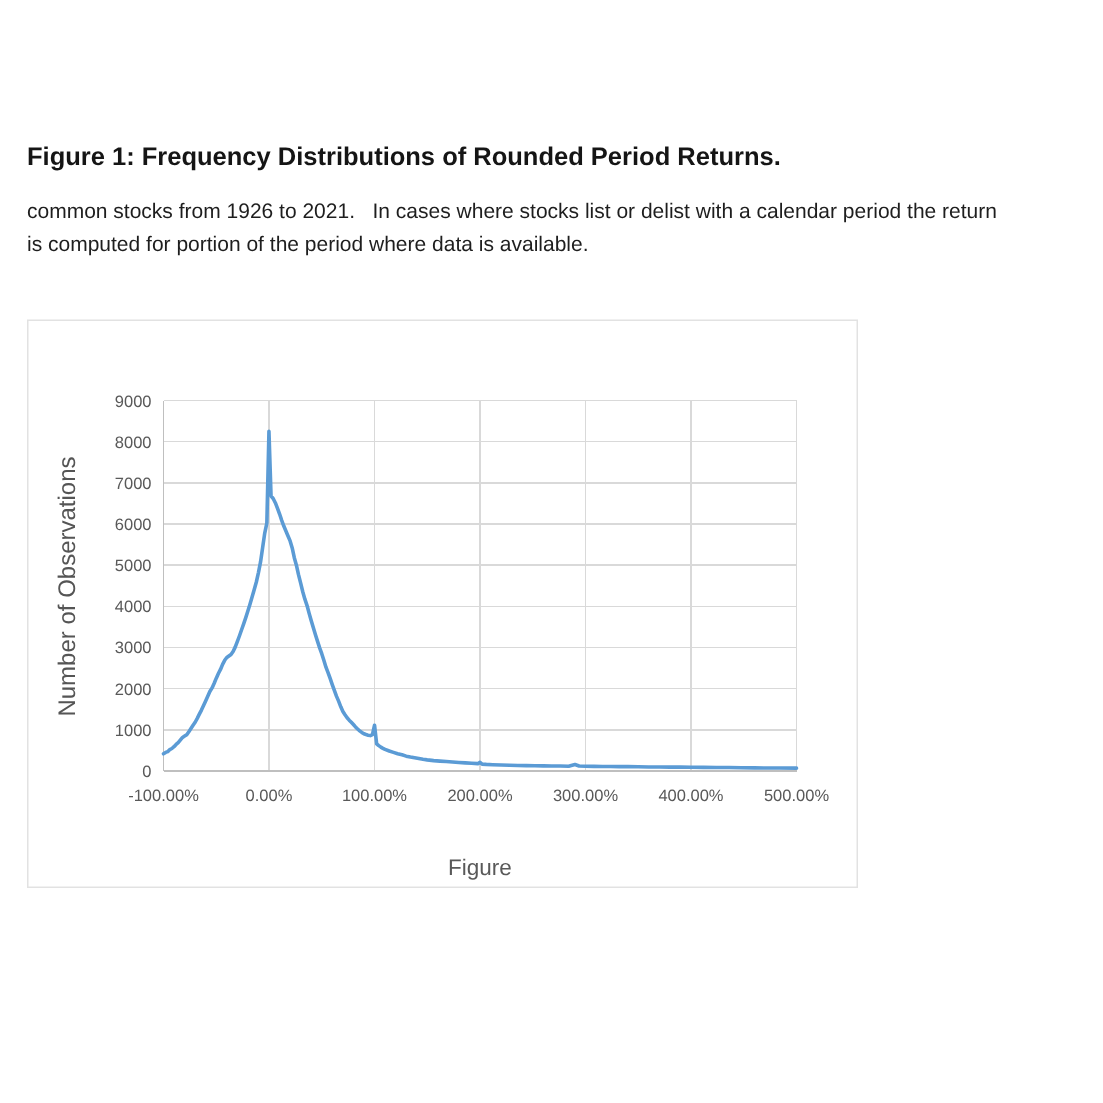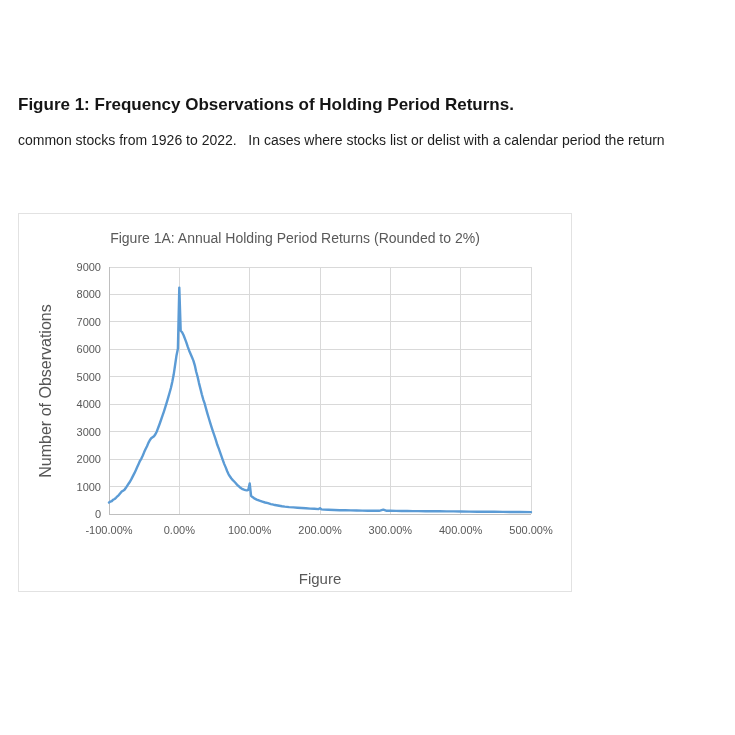--- a/index.html
+++ b/index.html
@@ -48,28 +48,28 @@
     font-family:"Liberation Sans", sans-serif;
     font-size:11px;
     fill:#595959;
   }
 </style>
 </head>
 <body>
 
 <div class="page">
 
-  <h1 class="heading">Figure 1: Frequency Observations of Holding Period Returns.</h1>
+  <h1 class="heading">Figure 1: Frequency Distributions of Rounded Period Returns.</h1>
 
   <div class="para">
-    <div class="pline">common stocks from 1926 to 2022.   In cases where stocks list or delist with a calendar period the return</div>
+    <div class="pline">common stocks from 1926 to 2021.   In cases where stocks list or delist with a calendar period the return</div>
+    <div class="pline">is computed for portion of the period where data is available.</div>
   </div>
 
   <div class="chart">
-    <div class="chart-title">Figure 1A: Annual Holding Period Returns (Rounded to 2%)</div>
     <div class="y-title">Number of Observations</div>
     <div class="x-title">Figure</div>
     <svg id="plot" width="552" height="377" viewBox="0 0 552 377">
         <line x1="90" x2="512" y1="272.55555555555554" y2="272.55555555555554" stroke="#D9D9D9" stroke-width="1" shape-rendering="crispEdges"></line>
         <line x1="90" x2="512" y1="245.11111111111111" y2="245.11111111111111" stroke="#D9D9D9" stroke-width="1" shape-rendering="crispEdges"></line>
         <line x1="90" x2="512" y1="217.66666666666669" y2="217.66666666666669" stroke="#D9D9D9" stroke-width="1" shape-rendering="crispEdges"></line>
         <line x1="90" x2="512" y1="190.22222222222223" y2="190.22222222222223" stroke="#D9D9D9" stroke-width="1" shape-rendering="crispEdges"></line>
         <line x1="90" x2="512" y1="162.77777777777777" y2="162.77777777777777" stroke="#D9D9D9" stroke-width="1" shape-rendering="crispEdges"></line>
         <line x1="90" x2="512" y1="135.33333333333334" y2="135.33333333333334" stroke="#D9D9D9" stroke-width="1" shape-rendering="crispEdges"></line>
         <line x1="90" x2="512" y1="107.88888888888889" y2="107.88888888888889" stroke="#D9D9D9" stroke-width="1" shape-rendering="crispEdges"></line>

